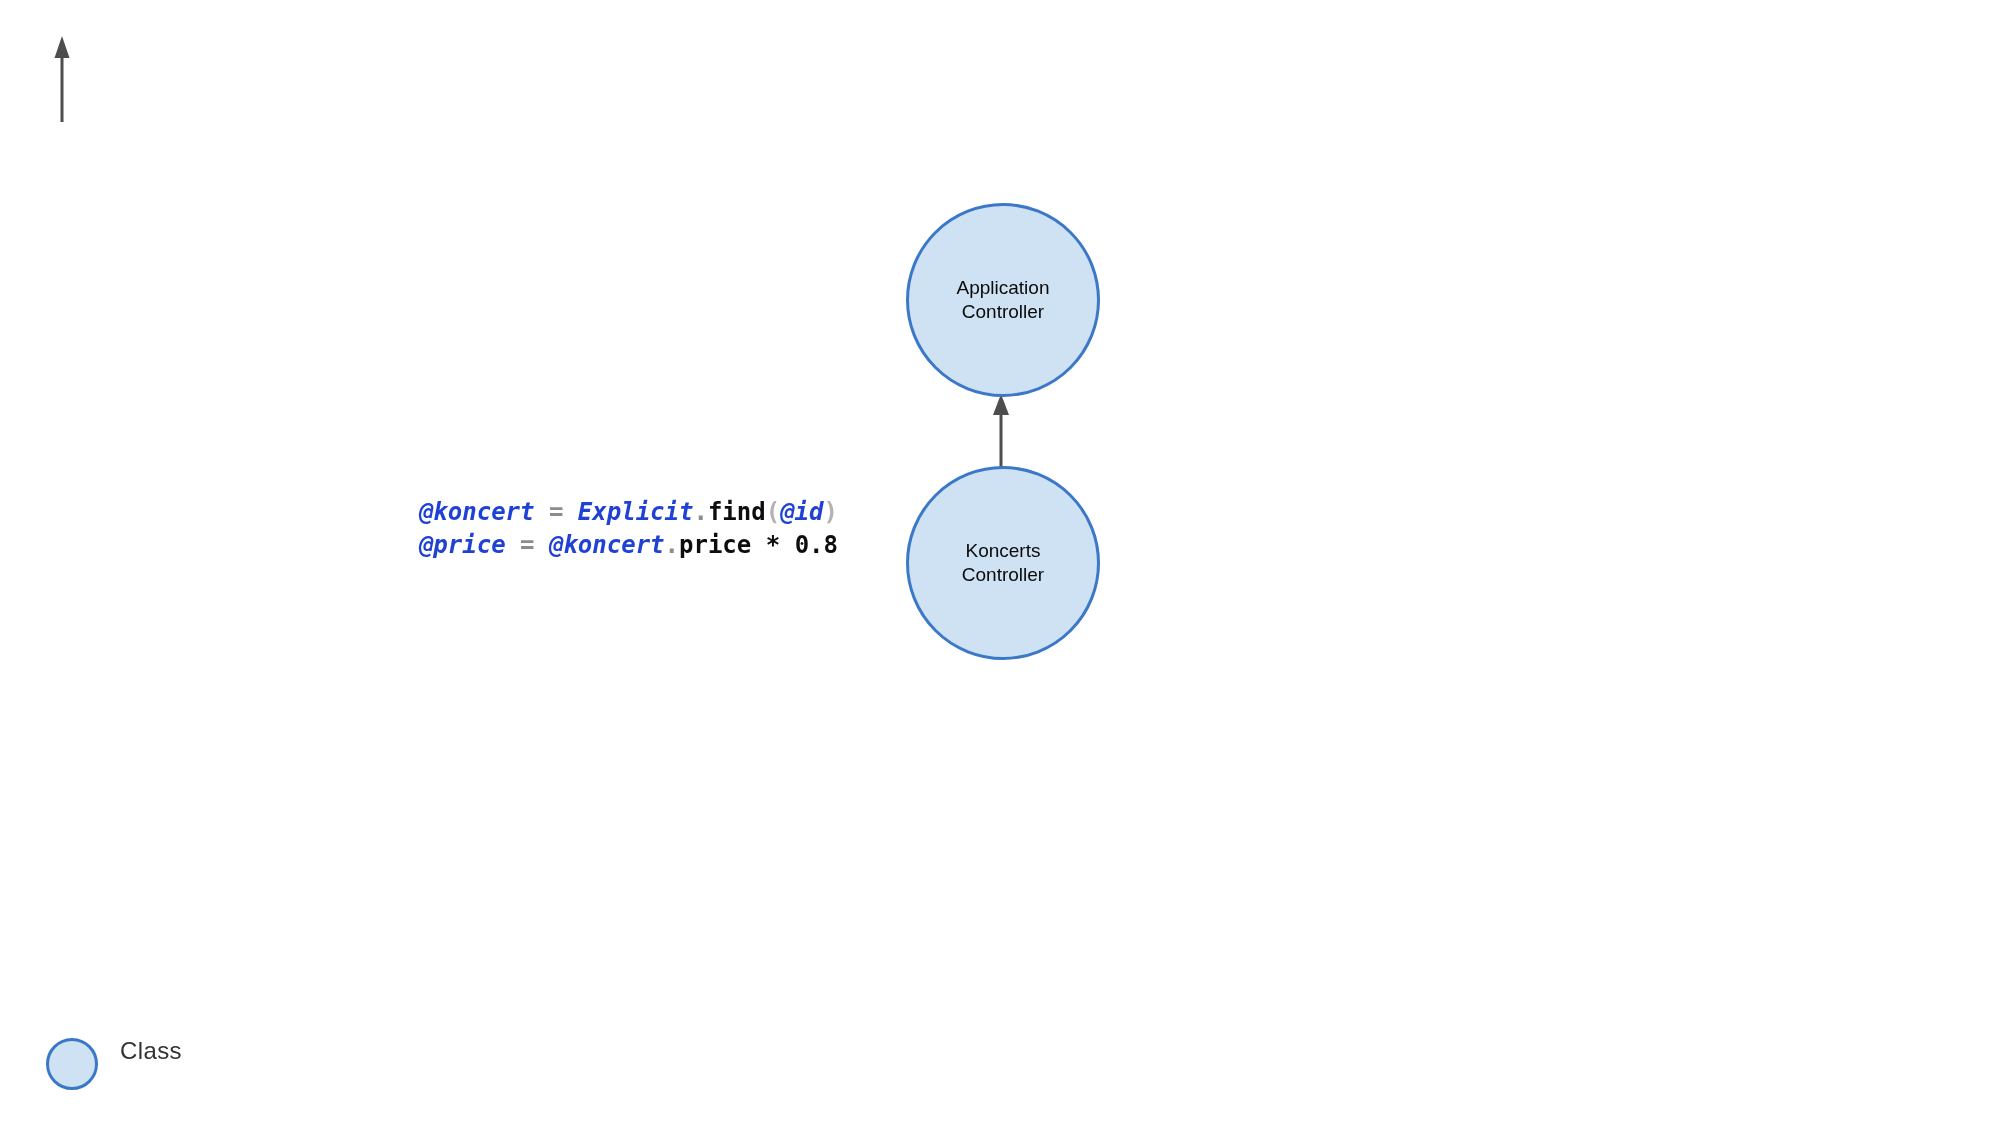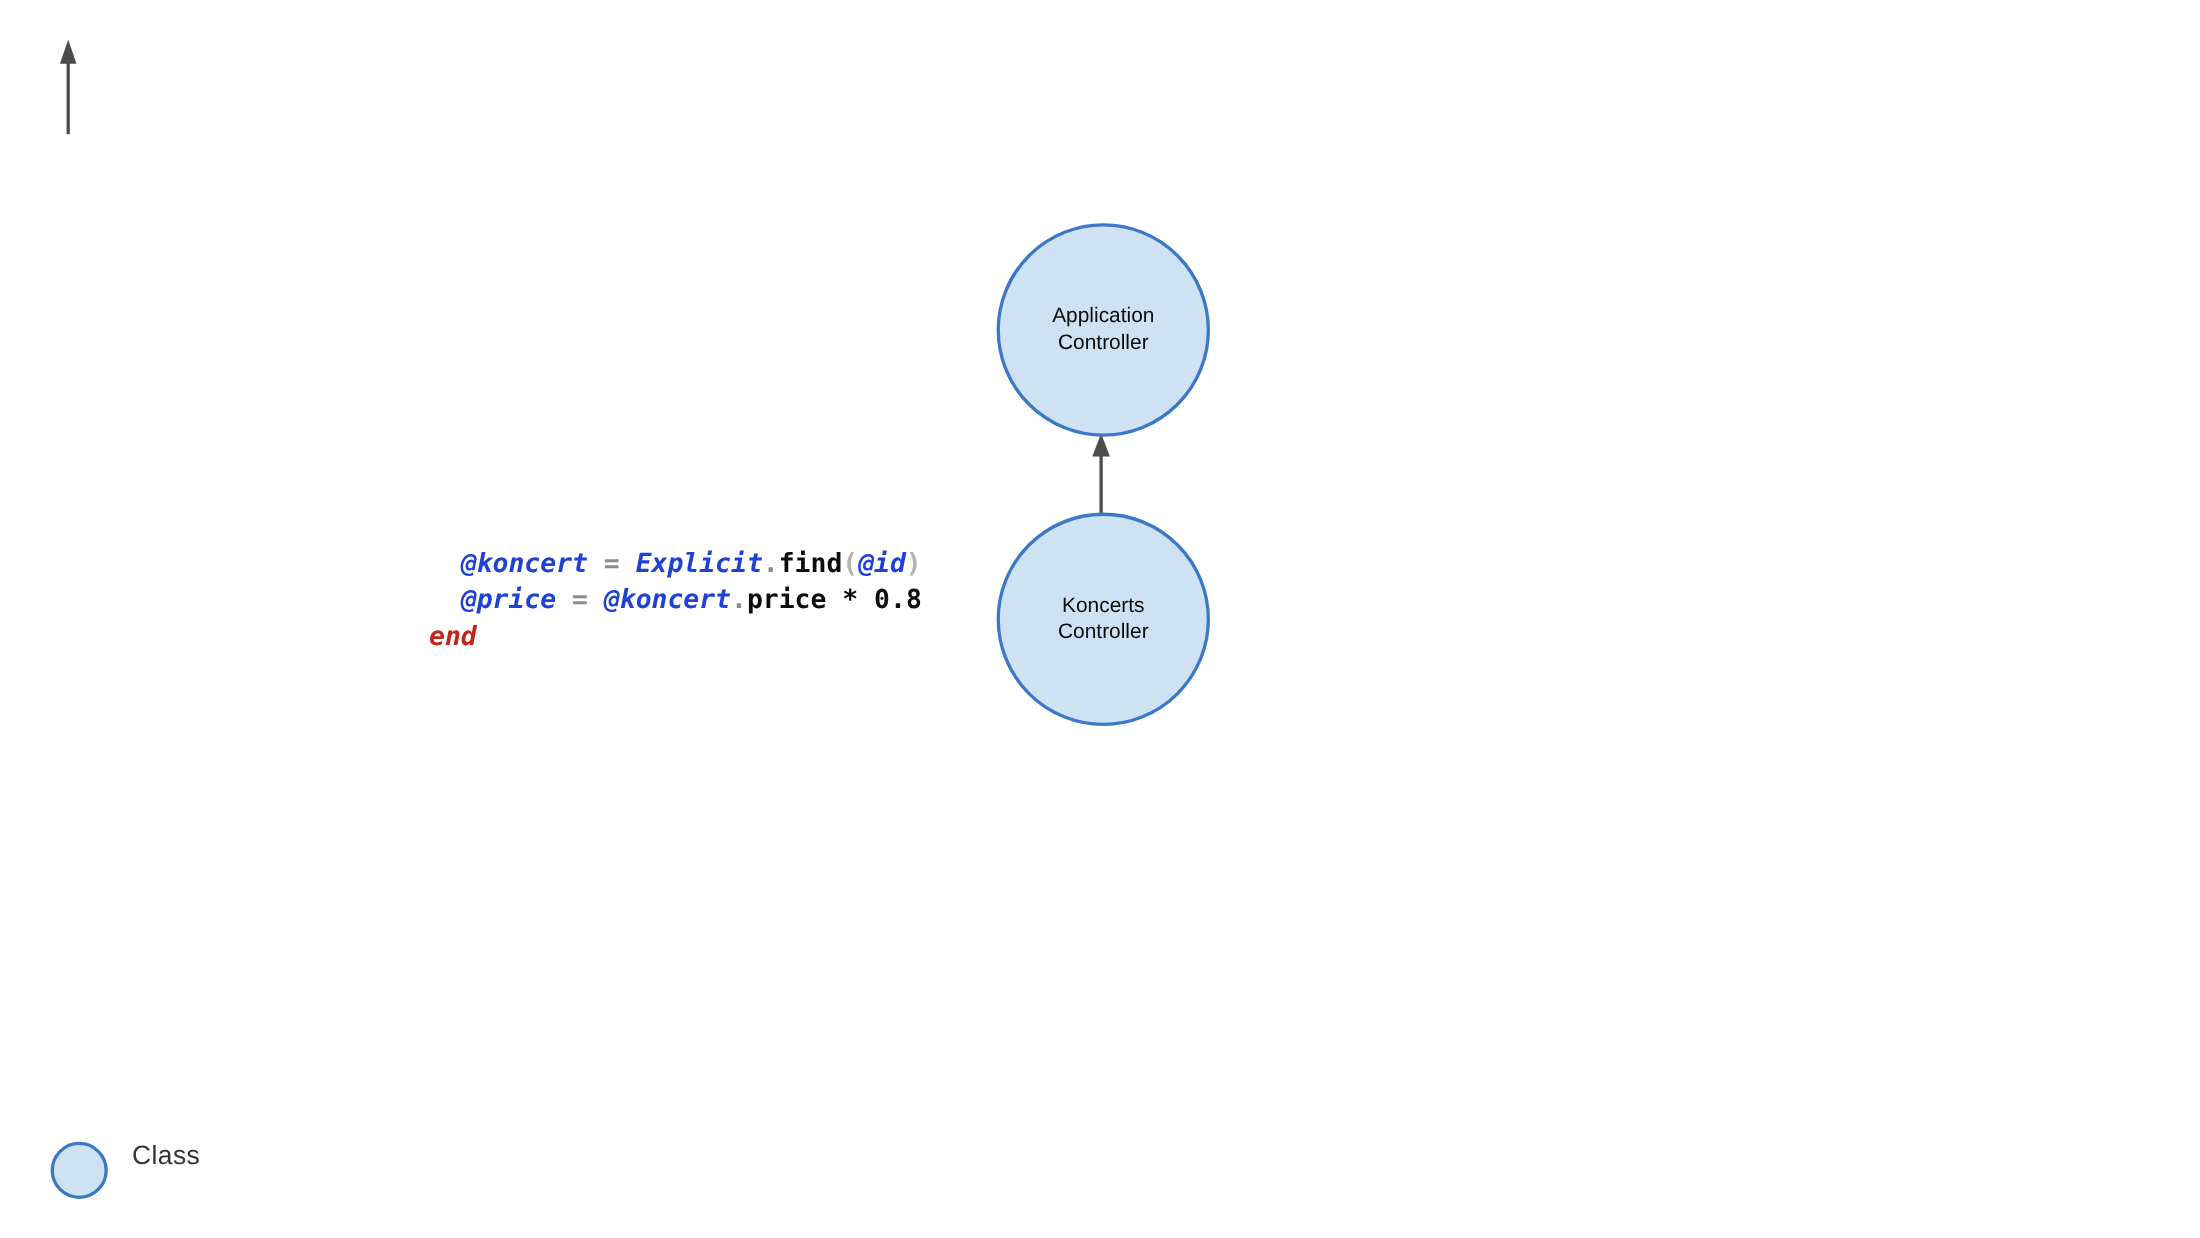--- a/index.html
+++ b/index.html
@@ -122,19 +122,18 @@
   </div>
 
   <div class="node node-koncerts">
     <span class="node-label">Koncerts</span>
     <span class="node-label">Controller</span>
   </div>
 
   <div class="code-block">
       <div class="code-line"><span class="tok-plain">  </span><span class="tok-var">@koncert</span><span class="tok-plain"> </span><span class="tok-op">=</span><span class="tok-plain"> </span><span class="tok-var">Explicit</span><span class="tok-op">.</span><span class="tok-plain">find</span><span class="tok-paren">(</span><span class="tok-var">@id</span><span class="tok-paren">)</span></div>
       <div class="code-line"><span class="tok-plain">  </span><span class="tok-var">@price</span><span class="tok-plain"> </span><span class="tok-op">=</span><span class="tok-plain"> </span><span class="tok-var">@koncert</span><span class="tok-op">.</span><span class="tok-plain">price</span><span class="tok-plain"> </span><span class="tok-plain">*</span><span class="tok-plain"> </span><span class="tok-plain">0.8</span></div>
-      <div class="code-line"><span class="tok-kw">end</span></div>
     </div>
 
   <div class="legend-bottom-circle"></div>
   <div class="legend-bottom-label">Class</div>
 
 </div>
 
 </body></html>

